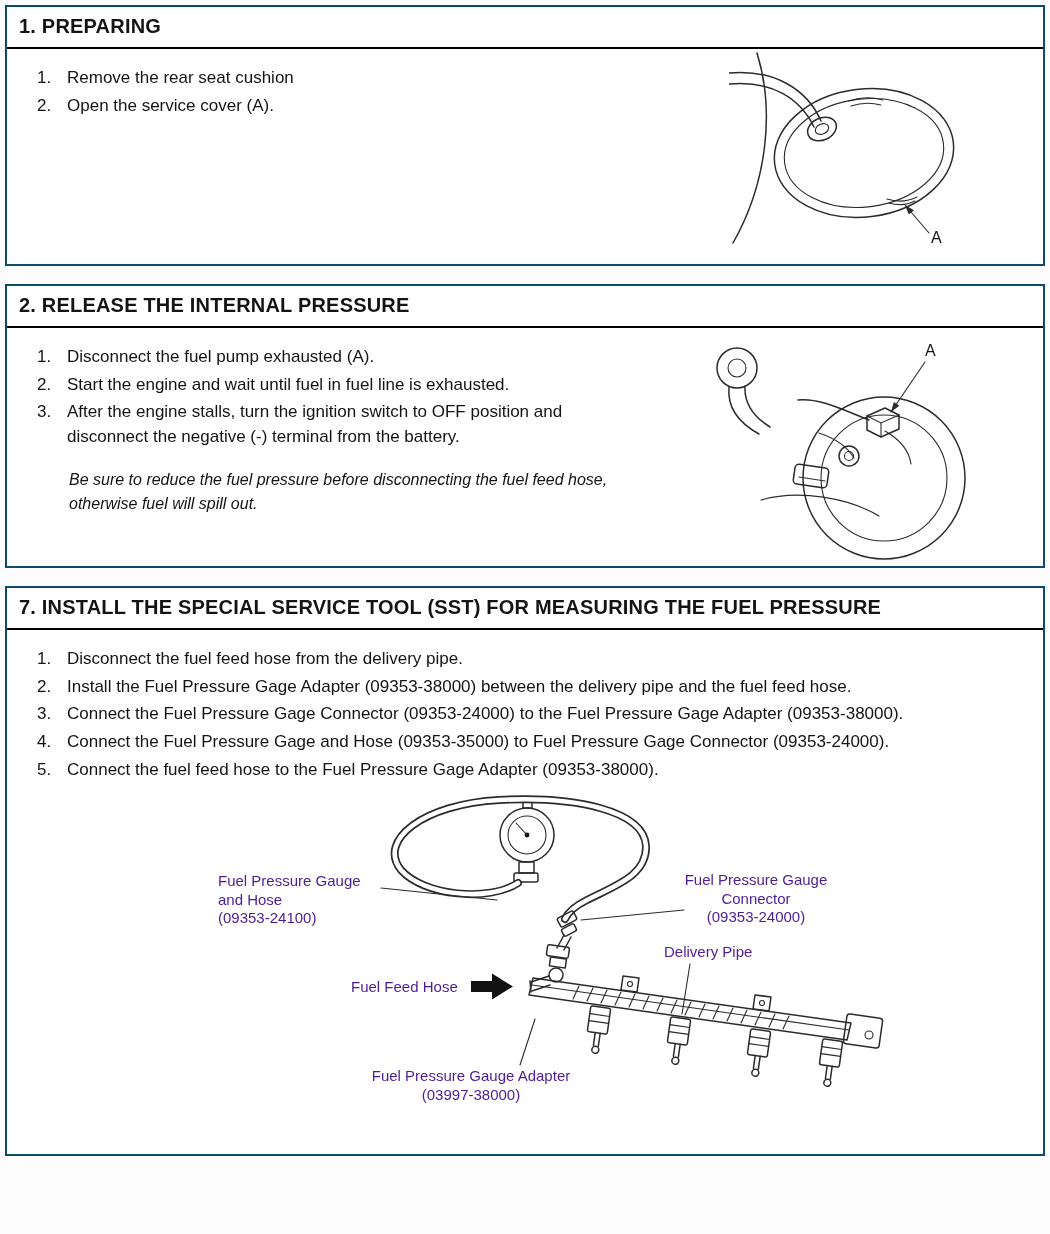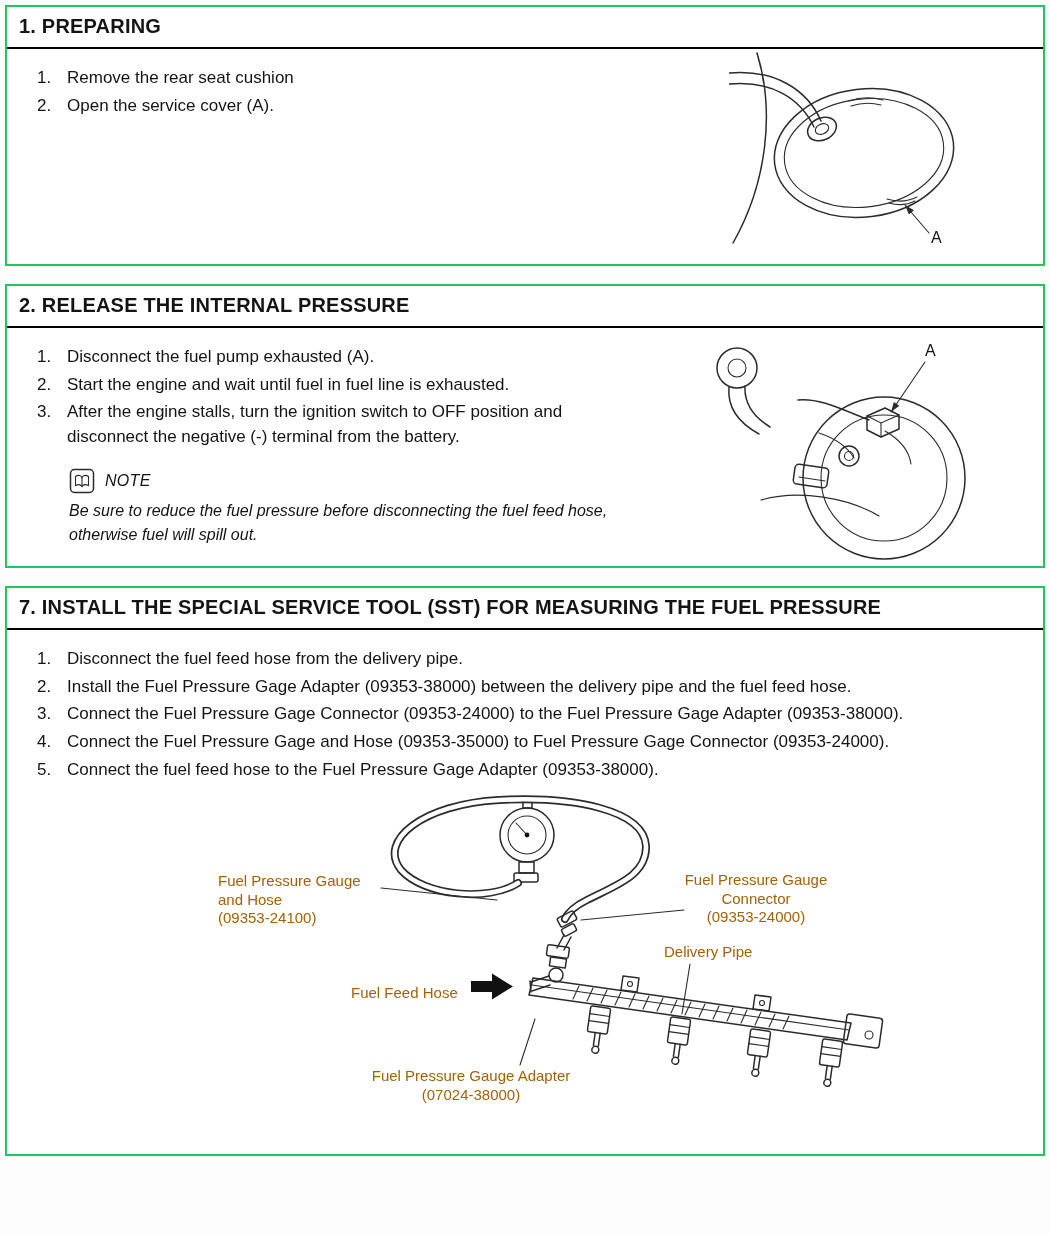--- a/index.html
+++ b/index.html
@@ -1,20 +1,20 @@
 <!DOCTYPE html>
 <html><head>
 <meta charset="utf-8">
 <style>
   * { box-sizing: border-box; }
   html,body { margin:0; padding:0; background:#e9e9e9; }
   body { width:1050px; font-family:"Liberation Sans", sans-serif; color:#141414; }
   .page { width:1050px; min-height:1234px; background:#fdfdfd; padding:5px; }
 
-  .section { border:2px solid #22c55e; background:#fff; margin-bottom:18px; }
+  .section { border:2px solid #0c4a6e; background:#fff; margin-bottom:18px; }
   .section:last-child { margin-bottom:0; }
   .section-title {
     margin:0; font-size:20px; font-weight:bold; letter-spacing:.2px;
     padding:8px 12px 9px 12px; border-bottom:2px solid #000;
   }
   .section-body { position:relative; padding:14px 12px 14px 12px; }
 
   .steps { padding-left:18px; }
   .step { display:flex; font-size:17px; line-height:1.45; margin:3px 0; }
   .step-num { flex:0 0 30px; }
@@ -38,21 +38,21 @@
     font-family:"Liberation Sans", sans-serif;
   }
 
   .body-preparing { min-height:215px; }
   .body-pressure  { min-height:238px; }
 
   .diagram { position:relative; width:1012px; height:352px; margin-top:6px; }
   .diagram svg { position:absolute; left:0; top:0; }
   .dlabel {
     position:absolute; font-size:15px; line-height:1.22;
-    white-space:pre-line; color:#a16207;
+    white-space:pre-line; color:#4c1d95;
   }
   .dlabel.center { text-align:center; }
 
   svg.art .ln { fill:none; stroke:#2b2b2b; stroke-width:1.5; stroke-linecap:round; stroke-linejoin:round; }
   svg.art .thin { fill:none; stroke:#2b2b2b; stroke-width:1.1; stroke-linecap:round; }
   svg.art .hose { fill:none; stroke:#2b2b2b; stroke-width:8; stroke-linecap:round; }
   svg.art .hosein { fill:none; stroke:#ffffff; stroke-width:4.6; stroke-linecap:round; }
   svg.art .solid { fill:#111; stroke:none; }
 </style>
 </head>
@@ -111,28 +111,20 @@
           <span class="step-num">2.</span>
           <span class="step-text">Start the engine and wait until fuel in fuel line is exhausted.</span>
         </div>
         <div class="step">
           <span class="step-num">3.</span>
           <span class="step-text">After the engine stalls, turn the ignition switch to OFF position and disconnect the negative (-) terminal from the battery.</span>
         </div>
       </div>
 
       <div class="notebox">
-        <div class="notebox-head">
-          <svg class="art" viewBox="0 0 26 26" width="26" height="26">
-            <rect class="ln" x="1.5" y="1.5" width="23" height="23" rx="4"></rect>
-            <path class="thin" d="M6.5 8.5 C9.5 6.5, 12 7.5, 13 9.5 C14 7.5, 16.5 6.5, 19.5 8.5 L19.5 17.5 C16.5 16, 14 16.8, 13 18.5 C12 16.8, 9.5 16, 6.5 17.5 Z"></path>
-            <line class="thin" x1="13" y1="9.5" x2="13" y2="18.5"></line>
-          </svg>
-          <span class="notebox-label">NOTE</span>
-        </div>
         <div class="notebox-text narrow">Be sure to reduce the fuel pressure before disconnecting the fuel feed hose, otherwise fuel will spill out.</div>
       </div>
 
       <div class="fig fig2">
         <svg class="art" viewBox="0 0 340 222" width="340" height="222">
           <defs>
             <marker id="ah2" markerWidth="10" markerHeight="8" refX="9" refY="3" orient="auto">
               <path d="M0,0 L9,3 L0,6 Z" fill="#2b2b2b"></path>
             </marker>
           </defs>
@@ -296,20 +288,20 @@
           <polygon class="solid" points="452,193 473,193 473,185.5 494,198.5 473,211.5 473,204 452,204"></polygon>
         </svg>
 
         <div class="dlabel" style="left:199px; top:84px;">Fuel Pressure Gauge
 and Hose
 (09353-24100)</div>
         <div class="dlabel center" style="left:657px; top:83px; width:160px;">Fuel Pressure Gauge
 Connector
 (09353-24000)</div>
         <div class="dlabel" style="left:645px; top:155px;">Delivery Pipe</div>
-        <div class="dlabel" style="left:332px; top:196px;">Fuel Feed Hose</div>
+        <div class="dlabel" style="left:332px; top:190px;">Fuel Feed Hose</div>
         <div class="dlabel center" style="left:337px; top:279px; width:230px;">Fuel Pressure Gauge Adapter
-(07024-38000)</div>
+(03997-38000)</div>
       </div>
     </div>
   </section>
 
 </div>
 
 </body></html>

